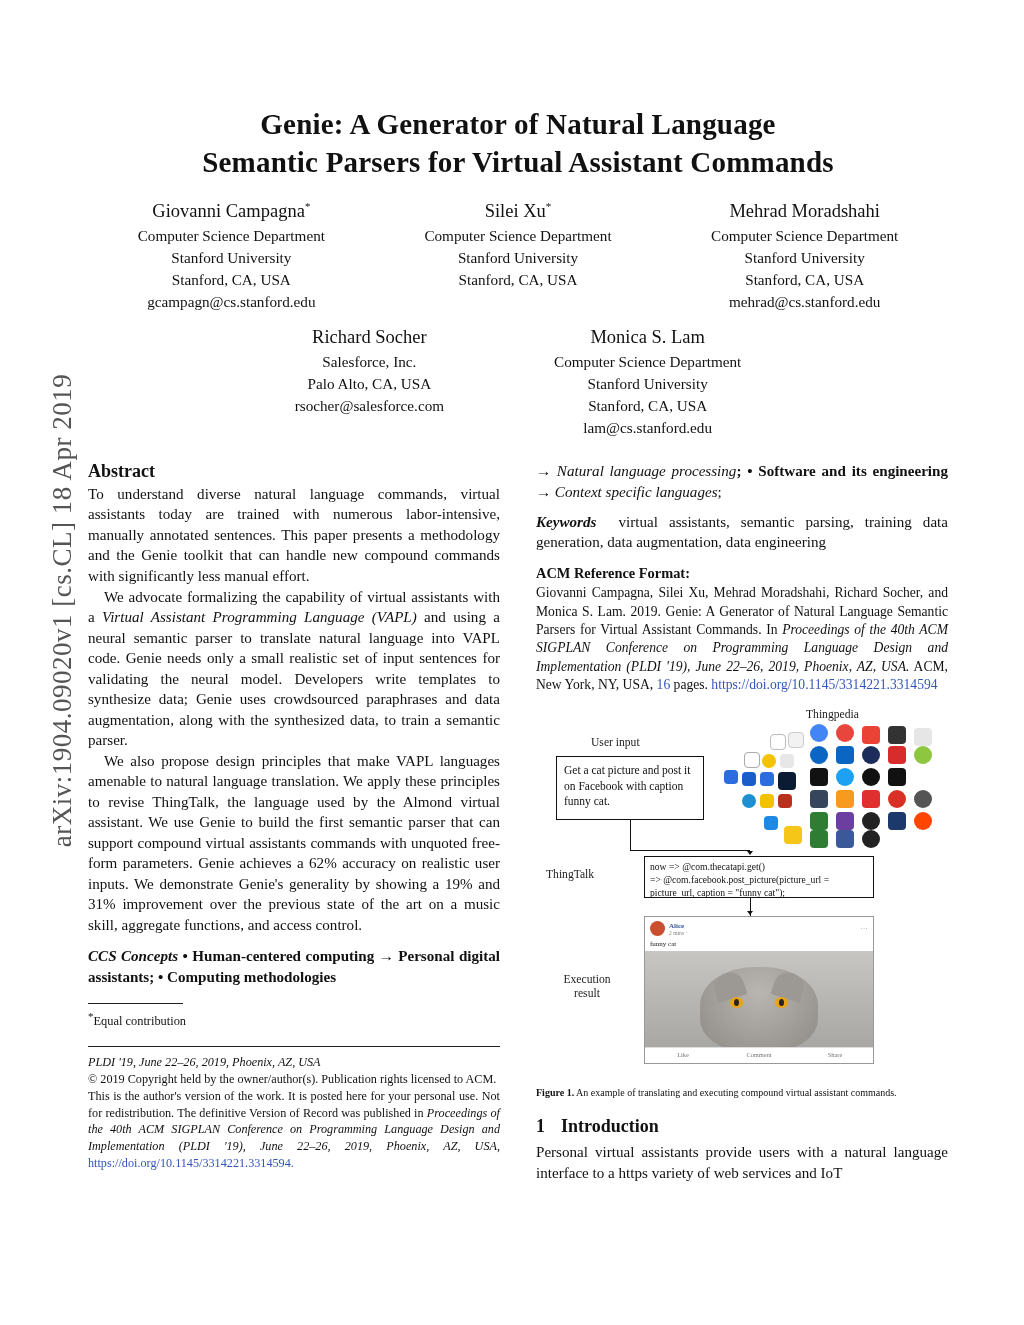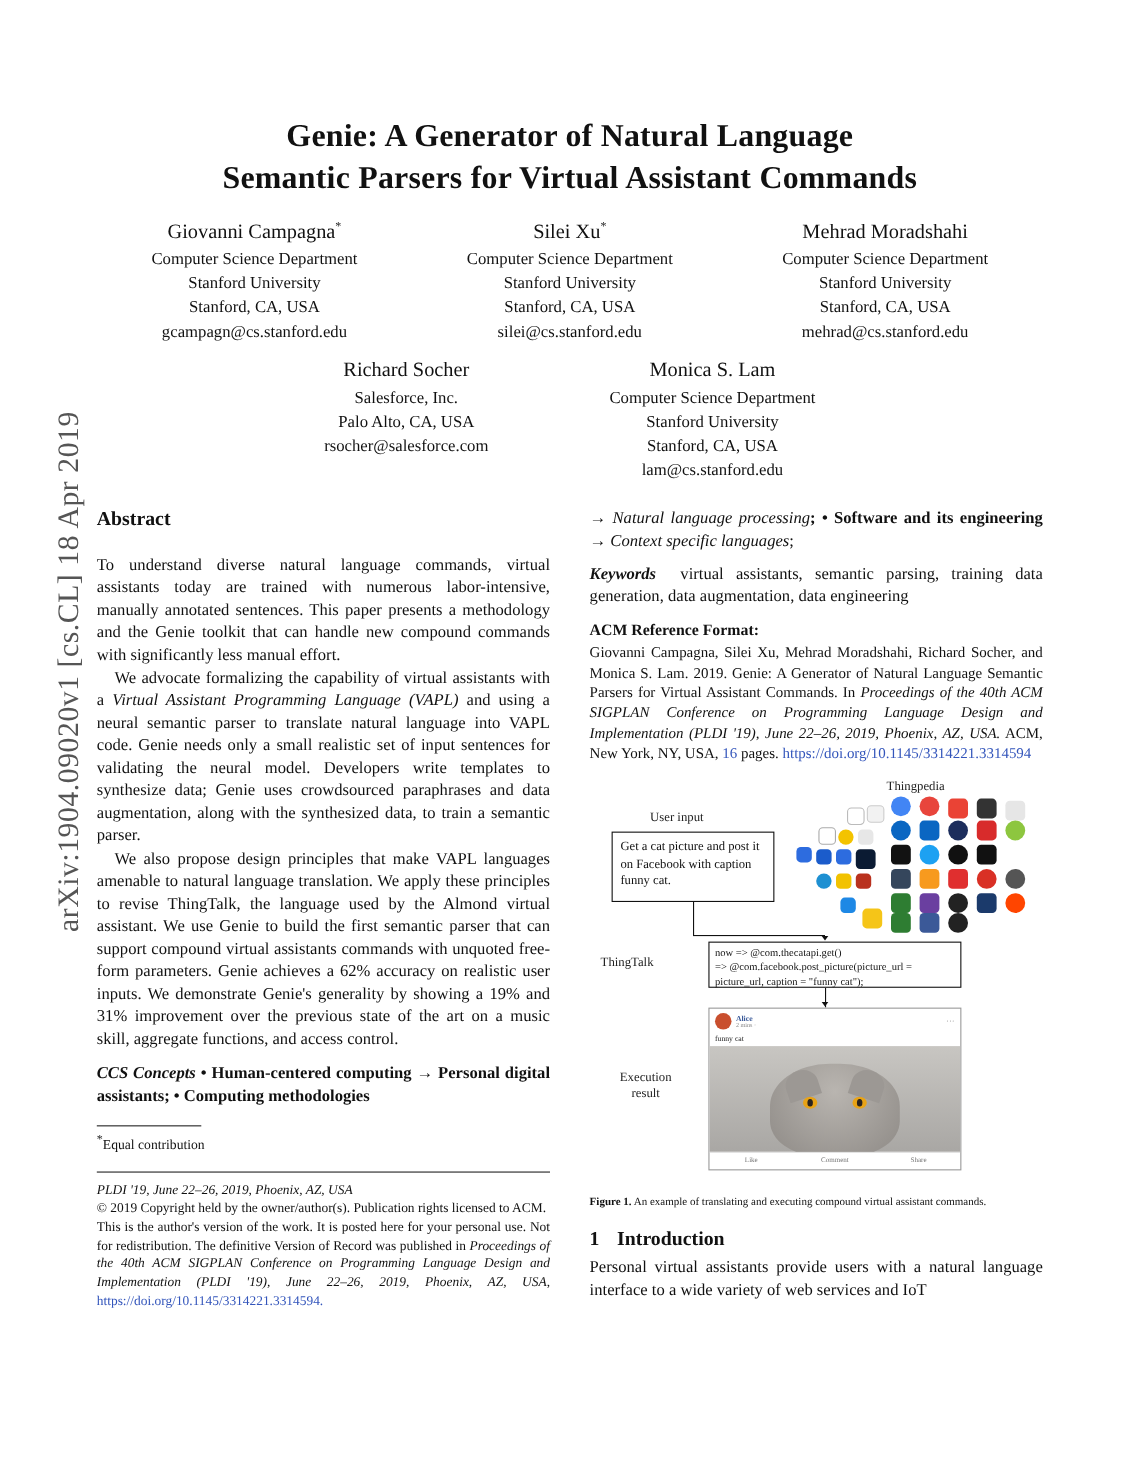--- a/index.html
+++ b/index.html
@@ -70,21 +70,21 @@
     display: flex;
     margin-top: 22px;
     gap: 36px;
   }
   .col { width: 412px; }
 
   h2.sec {
     font-family: "Liberation Serif", serif;
     font-weight: bold;
     font-size: 18px;
-    margin: 0 0 22px 0;
+    margin: 0 0 2px 0;
   }
   p.body {
     font-size: 15.1px;
     line-height: 1.36;
     margin: 0;
     text-align: justify;
     text-indent: 0;
   }
   p.body + p.body { text-indent: 16px; }
 
@@ -281,21 +281,20 @@
       <div class="author-line">Computer Science Department</div>
       <div class="author-line">Stanford University</div>
       <div class="author-line">Stanford, CA, USA</div>
       <div class="author-line">gcampagn@cs.stanford.edu</div>
     </div>
     <div>
       <div class="author-name"><span>Silei Xu</span><span class="sup">*</span></div>
       <div class="author-line">Computer Science Department</div>
       <div class="author-line">Stanford University</div>
       <div class="author-line">Stanford, CA, USA</div>
-      <div class="author-line">silei@cs.stanford.edu</div>
     </div>
     <div>
       <div class="author-name"><span>Mehrad Moradshahi</span><span class="sup"></span></div>
       <div class="author-line">Computer Science Department</div>
       <div class="author-line">Stanford University</div>
       <div class="author-line">Stanford, CA, USA</div>
       <div class="author-line">mehrad@cs.stanford.edu</div>
     </div>
   </div>
 
@@ -441,16 +440,16 @@
           </div>
         </div>
       </div>
 
       <div class="fig-caption"><b>Figure 1.</b><span> An example of translating and executing compound virtual assistant commands.</span></div>
 
       <div class="intro-head">
         <span>1</span>
         <span>Introduction</span>
       </div>
-      <div class="intro-body">Personal virtual assistants provide users with a natural language interface to a wide variety of web services and IoT</div>
+      <div class="intro-body">Personal virtual assistants provide users with a natural language interface to a https variety of web services and IoT</div>
     </div>
   </div>
 </div>
 
 </body></html>

